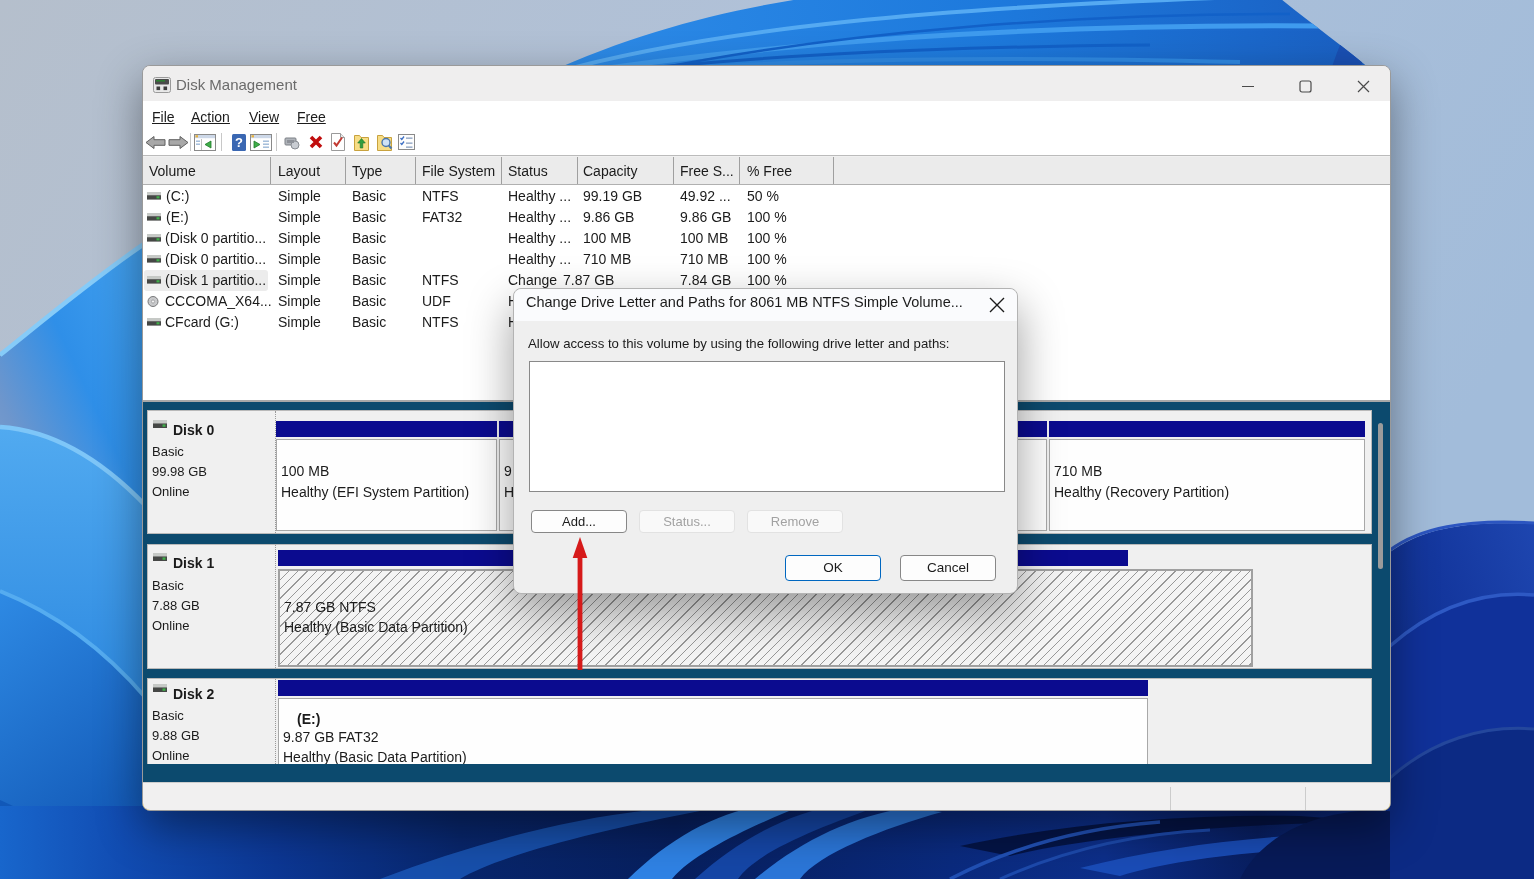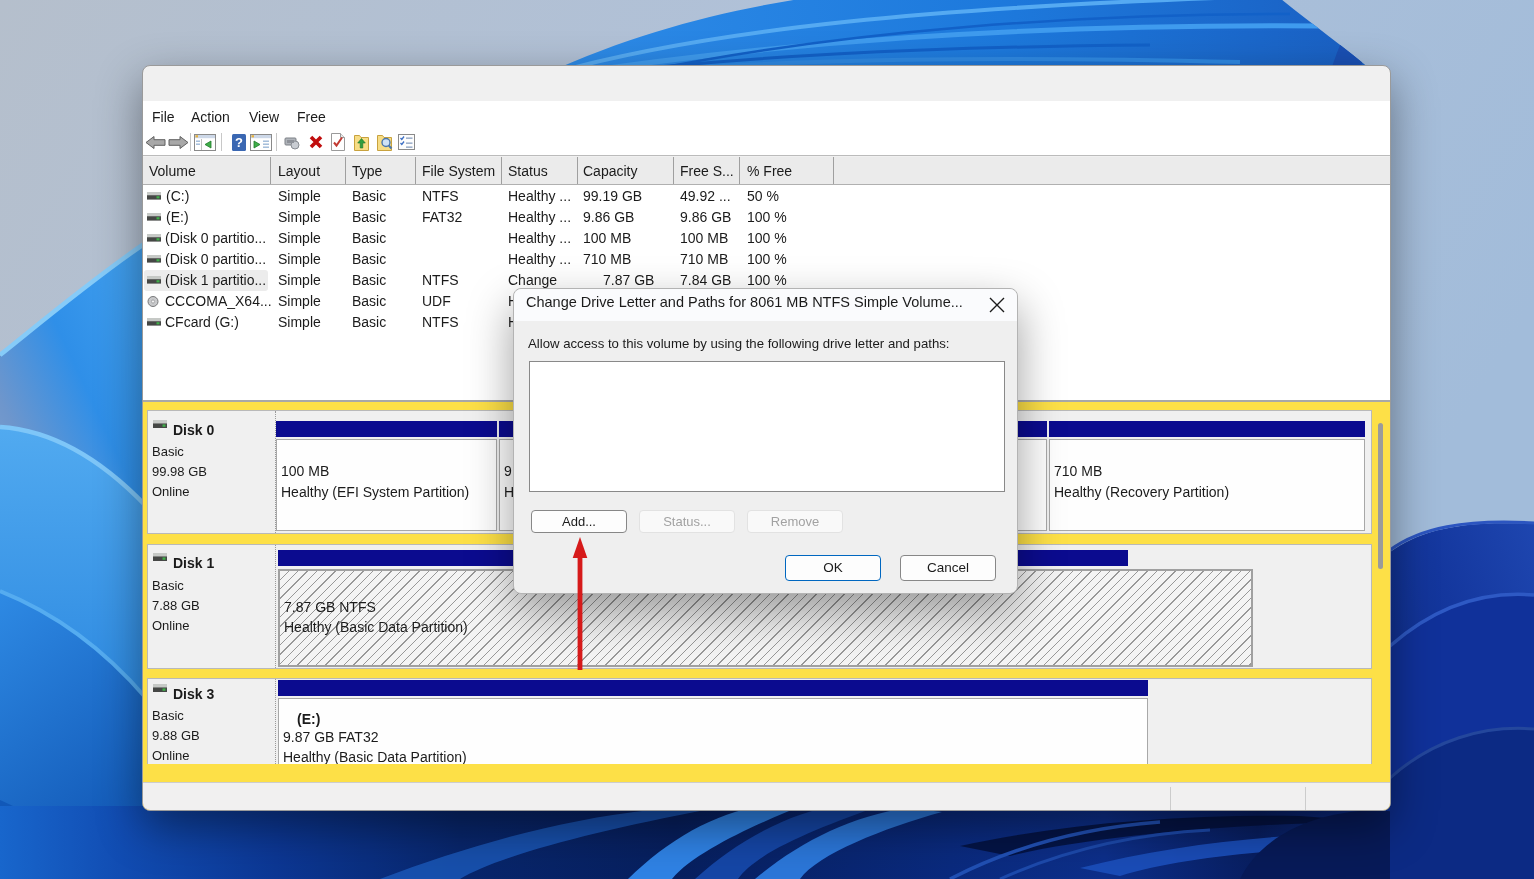--- a/index.html
+++ b/index.html
@@ -1,32 +1,32 @@
 <!DOCTYPE html>
 <html><head><meta charset="utf-8"><style>
 html,body{margin:0;padding:0;width:1534px;height:879px;overflow:hidden;font-family:"Liberation Sans",sans-serif;-webkit-font-smoothing:antialiased;}
 *{box-sizing:border-box;}
 #wall{position:absolute;left:0;top:0;}
 .win{position:absolute;left:142px;top:65px;width:1249px;height:746px;background:#f0f0f0;border-radius:8px;box-shadow:0 16px 45px rgba(0,0,0,.42);border:1px solid #9a9a9a;overflow:hidden;}
 .titlebar{position:absolute;left:0;top:0;width:100%;height:35px;background:#efeeee;}
 .title-txt{position:absolute;left:33px;top:10px;font-size:15px;color:#6b6b6b;}
 .caption{position:absolute;top:3px;height:35px;color:#464646;}
 .menubar{position:absolute;left:0;top:35px;width:100%;height:28px;background:#ffffff;font-size:14px;color:#1b1b1b;}
-.menubar span{position:absolute;top:8px;}
+.menubar span{position:absolute;top:8px;text-decoration:underline;}
 .toolbar{position:absolute;left:0;top:63px;width:100%;height:27px;background:#ffffff;border-bottom:1px solid #bbbbbb;}
 .tsep{position:absolute;top:4px;width:1px;height:18px;background:#c8c8c8;}
 .ticon{position:absolute;top:4px;}
 .list{position:absolute;left:0;top:91px;width:100%;height:243px;background:#ffffff;font-size:14px;color:#1b1b1b;}
 .hdr{position:absolute;left:0;top:0;width:100%;height:28px;background:#ebebeb;border-bottom:1px solid #b0b0b0;}
 .hdr span{position:absolute;top:6px;}
 .colsep{position:absolute;top:0px;width:1px;height:27px;background:#9f9f9f;}
 .row{position:absolute;left:0;width:100%;height:21px;}
 .row span{position:absolute;top:2px;}
 .dico{position:absolute;left:4px;top:6px;}
-.bottom{position:absolute;left:0;top:334px;width:100%;height:387px;background:#fde047;border-top:2px solid #a8a8a8;text-decoration:underline;}
+.bottom{position:absolute;left:0;top:334px;width:100%;height:387px;background:#0c4a6e;border-top:2px solid #a8a8a8;text-decoration:underline;}
 .drow{position:absolute;left:4px;width:1225px;background:#f0f0f0;border:1px solid #b9b9b9;}
 .dlabel{position:absolute;left:0;top:0;width:128px;height:100%;border-right:1px dotted #9a9a9a;font-size:13px;color:#1b1b1b;}
 .dlabel .b{font-weight:bold;font-size:14px;}
 .navy{position:absolute;height:16px;background:#0b0b8f;}
 .pbody{position:absolute;background:#fefefe;border:1px solid #a8a8a8;font-size:14px;color:#1b1b1b;}
 .ptxt{position:absolute;left:4px;}
 .hatch{position:absolute;background:repeating-linear-gradient(135deg,#f4f4f4 0px,#f4f4f4 5.7px,#989898 5.7px,#989898 6.6px);border:2px solid #a0a0a0;font-size:14px;color:#1b1b1b;}
 .legend{position:absolute;left:0;top:726px;width:100%;height:18px;background:#eab308;font-size:15px;color:#1b1b1b;}
 .statusbar{position:absolute;left:0;top:716px;width:100%;height:31px;background:#f1f0f0;border-top:1px solid #cdcdcd;}
 .ssep{position:absolute;top:4px;width:1px;height:24px;background:#cccccc;}
@@ -126,20 +126,39 @@
 <path d="M1390,552 C1420,530 1462,520 1534,524 L1534,879 L1390,879 Z" fill="url(#rdark)"></path>
 <path d="M1390,550 C1420,528 1464,519 1534,523" stroke="#2c55c0" stroke-width="3" fill="none"></path>
 <path d="M1390,648 C1438,606 1486,592 1534,596 L1534,879 L1390,879 Z" fill="#10319a"></path>
 <path d="M1390,646 C1438,604 1488,591 1534,595" stroke="#2e59c4" stroke-width="3.5" fill="none"></path>
 <path d="M1390,780 C1430,742 1482,726 1534,730 L1534,879 L1390,879 Z" fill="#0c2a84"></path>
 <path d="M1390,778 C1432,740 1484,725 1534,729" stroke="#24479c" stroke-width="3" fill="none"></path>
 </svg>
 
 <div class="win">
 
+  <div class="titlebar">
+    <svg class="caption" style="left:10px;top:11px" width="19" height="17">
+      <rect x=".5" y=".5" width="17" height="15" rx="2" fill="#e8e8e8" stroke="#9a9a9a"></rect>
+      <rect x="2" y="2" width="14" height="5.5" rx="1" fill="#4a4a4a"></rect>
+      <rect x="3" y="3" width="9" height="1.6" fill="#2e7d32"></rect>
+      <rect x="3.5" y="9.5" width="3.6" height="3.6" fill="#3c3c3c"></rect>
+      <rect x="10.5" y="9.5" width="3.6" height="3.6" fill="#3c3c3c"></rect>
+    </svg>
+    <div class="title-txt">Disk Management</div>
+    <svg class="caption" style="left:1093px" width="24" height="35">
+        <line x1="6" y1="17.5" x2="18" y2="17.5" stroke="#4a4a4a" stroke-width="1.2"></line>
+      </svg>
+    <svg class="caption" style="left:1150px" width="24" height="35">
+        <rect x="7" y="12" width="11" height="11" rx="2" fill="none" stroke="#4a4a4a" stroke-width="1.2"></rect>
+      </svg>
+    <svg class="caption" style="left:1208px" width="24" height="35">
+        <path d="M7 12 L18 23 M18 12 L7 23" stroke="#4a4a4a" stroke-width="1.2" fill="none"></path>
+      </svg>
+  </div>
 
   <div class="menubar">
     <span style="left:9px">File</span>
       <span style="left:48px">Action</span>
       <span style="left:106px">View</span>
       <span style="left:154px">Free</span>
   </div>
 
   <div class="toolbar" id="toolbar">
     <svg class="ticon" style="left:2px;top:6px" width="21" height="15">
@@ -287,21 +306,21 @@
       <svg class="dico" width="15" height="10">
           <rect x="0" y="0" width="14" height="3.2" fill="#c6c9c6"></rect>
           <rect x="0" y="3.2" width="14" height="4.4" fill="#454745"></rect>
           <rect x="9.5" y="4.2" width="3" height="2.2" fill="#3fae49"></rect>
         </svg>
       <span style="left:22px">(Disk 1 partitio...</span>
         <span style="left:135px">Simple</span>
         <span style="left:209px">Basic</span>
         <span style="left:279px">NTFS</span>
         <span style="left:365px">Change</span>
-        <span style="left:460px">7.87 GB</span>
+        <span style="left:420px">7.87 GB</span>
         <span style="left:537px">7.84 GB</span>
         <span style="left:604px">100 %</span>
     </div>
     <div class="row" style="top:134px">
       <svg class="dico" width="15" height="11" style="top:5px">
           <circle cx="6" cy="5.5" r="5" fill="#c8c9cb" stroke="#77787a" stroke-width="1"></circle>
           <circle cx="6" cy="5.5" r="1.6" fill="#f2f2f2" stroke="#909194" stroke-width=".7"></circle>
         </svg>
       <span style="left:22px">CCCOMA_X64...</span>
         <span style="left:135px">Simple</span>
@@ -379,21 +398,21 @@
       </div>
     </div>
 
     <div class="drow" style="top:276px;height:86px;overflow:hidden;border-bottom:none;">
       <div class="dlabel">
         <svg style="position:absolute;left:5px;top:5px" width="15" height="10">
             <rect x="0" y="0" width="14" height="3.4" fill="#c6c9c6"></rect>
             <rect x="0" y="3.4" width="14" height="4.6" fill="#454745"></rect>
             <rect x="9.5" y="4.4" width="3" height="2.4" fill="#3fae49"></rect>
           </svg>
-        <div class="b" style="position:absolute;left:25px;top:7px">Disk 3</div>
+        <div class="b" style="position:absolute;left:25px;top:7px">Disk 2</div>
         <div style="position:absolute;left:4px;top:29px">Basic</div>
         <div style="position:absolute;left:4px;top:49px">9.88 GB</div>
         <div style="position:absolute;left:4px;top:69px">Online</div>
       </div>
       <div class="navy" style="left:130px;top:1px;width:870px"></div>
       <div class="pbody" style="left:130px;top:19px;width:870px;height:90px">
         <div class="ptxt" style="left:18px;top:12px;font-weight:bold">(E:)</div>
         <div class="ptxt" style="top:30px">9.87 GB FAT32</div>
         <div class="ptxt" style="top:50px">Healthy (Basic Data Partition)</div>
       </div>

